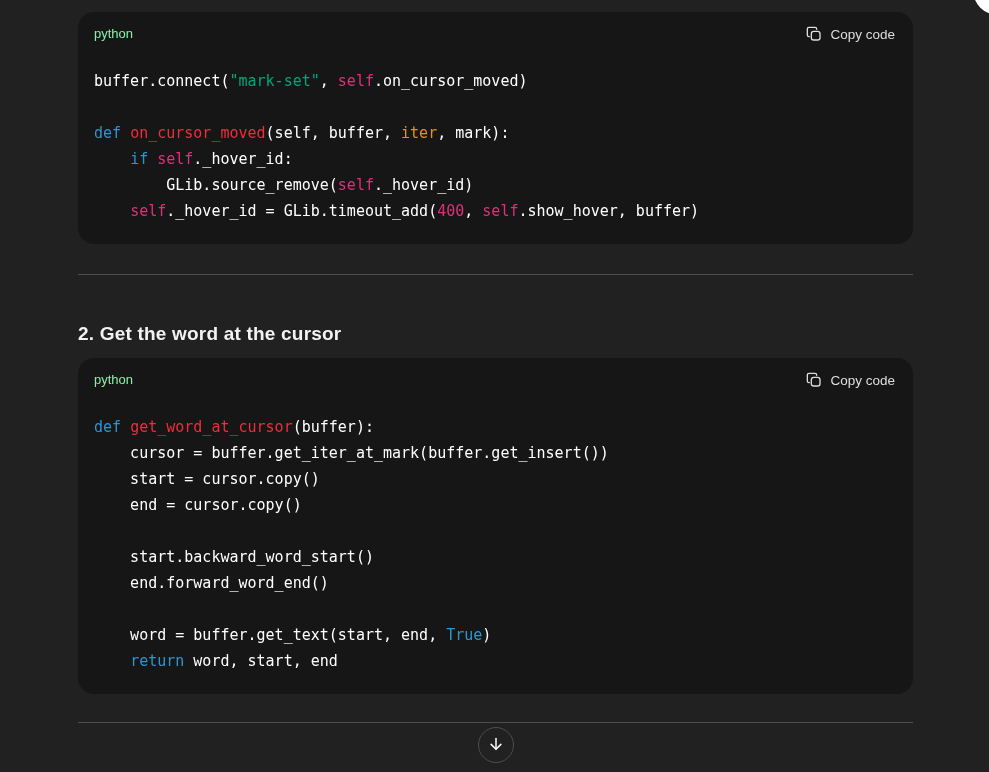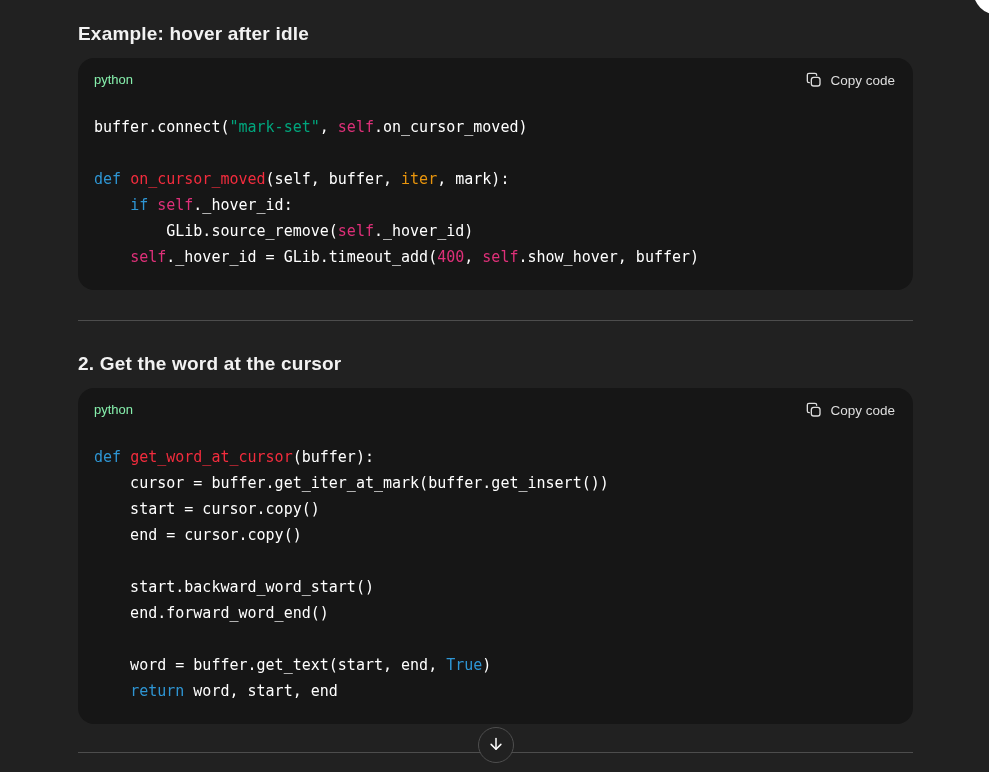--- a/index.html
+++ b/index.html
@@ -17,21 +17,21 @@
     width: 835px;
   }
   .section-heading {
     margin: 22px 0 0;
     font-size: 19px;
     line-height: 24px;
     font-weight: 700;
     color: #f2f2f2;
     letter-spacing: 0.2px;
   }
-  .section-heading.second { margin-top: 31px; }
+  .section-heading.second { margin-top: 47px; }
   .code-block {
     margin-top: 12px;
     background: #161616;
     border-radius: 16px;
     overflow: hidden;
   }
   .code-header {
     display: flex;
     justify-content: space-between;
     align-items: center;
@@ -99,21 +99,20 @@
     background: #ffffff;
     z-index: 6;
     cursor: pointer;
   }
 </style>
 </head>
 <body>
 
 <div class="content">
 
-  <h3 class="section-heading">Example: hover after idle</h3>
 
   <div class="code-block">
     <div class="code-header">
       <span class="lang-label">python</span>
       <button class="copy-btn">
         <span>
           <svg width="16" height="16" viewBox="0 0 24 24" fill="none" stroke="currentColor" stroke-width="2" stroke-linecap="round" stroke-linejoin="round">
             <rect x="8" y="8" width="13" height="13" rx="3.5"></rect>
             <path d="M5 16H4.5A2.5 2.5 0 0 1 2 13.5v-9A2.5 2.5 0 0 1 4.5 2h9A2.5 2.5 0 0 1 16 4.5V5"></path>
           </svg>

